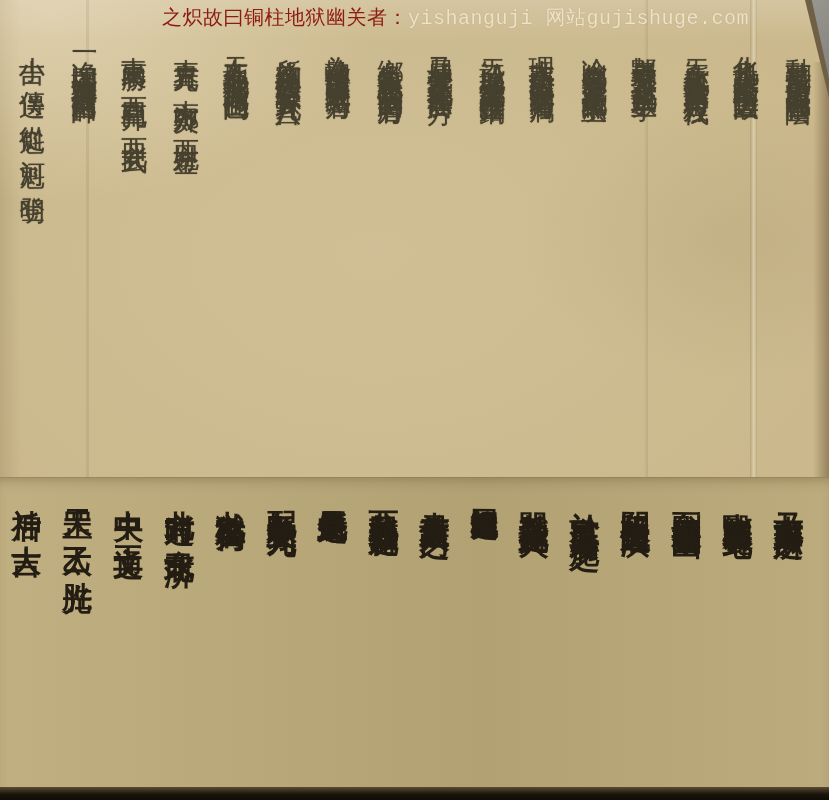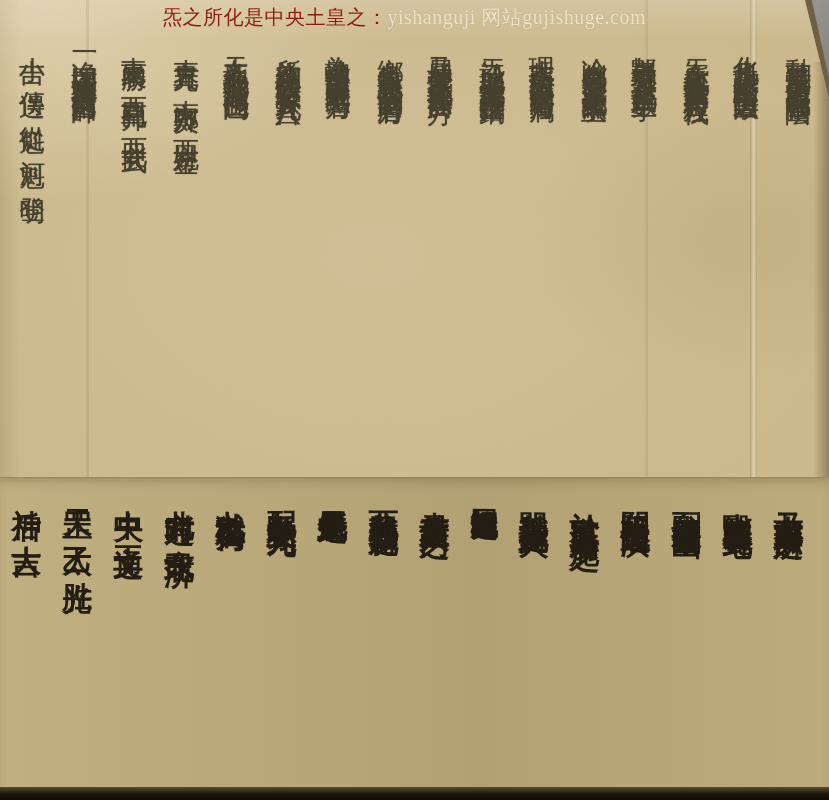--- a/index.html
+++ b/index.html
@@ -24,21 +24,21 @@
     background:linear-gradient(270deg, rgba(74,54,28,.42), transparent); position:absolute; }
   
   .corner-dark { position:absolute; top:0; right:0; width:48px; height:98px;
     background:#6e5f45; clip-path:polygon(50% 0, 100% 0, 100% 100%); }
   .corner-gray { position:absolute; top:0; right:0; width:48px; height:98px;
     background:linear-gradient(135deg,#9d9c95,#7f7e78); clip-path:polygon(64% 0, 100% 0, 100% 80%); }
   
   .watermark { position:absolute; top:4px; left:162px; white-space:nowrap;
     font-family:"Liberation Mono","DejaVu Sans Mono",monospace; font-size:20px; letter-spacing:.5px; }
   .wm-cn { color:#8e1b10; }
-  .wm-en { color:#eee3c8; text-shadow:0 0 1px rgba(120,95,55,.4);font-family:Liberation Serif, serif; }
+  .wm-en { color:#eee3c8; text-shadow:0 0 1px rgba(120,95,55,.4); }
   
   .hand { position:absolute; top:36px; right:19px; height:448px;
     writing-mode:vertical-rl; color:#46402f; font-size:26px; line-height:26px;
     letter-spacing:3px; text-shadow:0 0 1px rgba(70,62,47,.75); }
   .hand .col { margin-left:25px; }
   .hand .col:nth-child(odd)  { transform:translateY(2px) rotate(.25deg); }
   .hand .col:nth-child(even) { transform:rotate(-.2deg); }
   
   .print-band { position:absolute; left:0; top:477px; width:829px; height:313px;
     background:linear-gradient(90deg,#c0af81,#b2a173 58%,#bcab7c);
@@ -61,21 +61,21 @@
 <div class="stage">
 
   <div class="fold fold-bright"></div>
   <div class="fold fold-soft"></div>
   <div class="fold fold-soft2"></div>
   <div class="right-shade"></div>
   <div class="corner-dark"></div>
   <div class="corner-gray"></div>
 
   <div class="watermark">
-    <span class="wm-cn">炁之所化是中央土皇之：</span><span class="wm-en">yishanguji 网站gujishuge.com</span>
+    <span class="wm-cn">之炽故曰铜柱地狱幽关者：</span><span class="wm-en">yishanguji 网站gujishuge.com</span>
   </div>
 
   <div class="hand">
     <div class="col">動莫待風雷之所震驚故曰風雷幽陰</div>
     <div class="col">化也凡火數至午陽極陰生之道故曰</div>
     <div class="col">炁之所化也凡金數没於酉金方殺伐</div>
     <div class="col">鄷者属坎卦五炁之化也凡水數至子</div>
     <div class="col">冷幽都者属艮卦梵炁之所化炁暝至</div>
     <div class="col">理木數之所生故曰鑊湯幽浴者乃属</div>
     <div class="col">炁於已地之極望之鄉莫不鑠金鎔銅</div>

